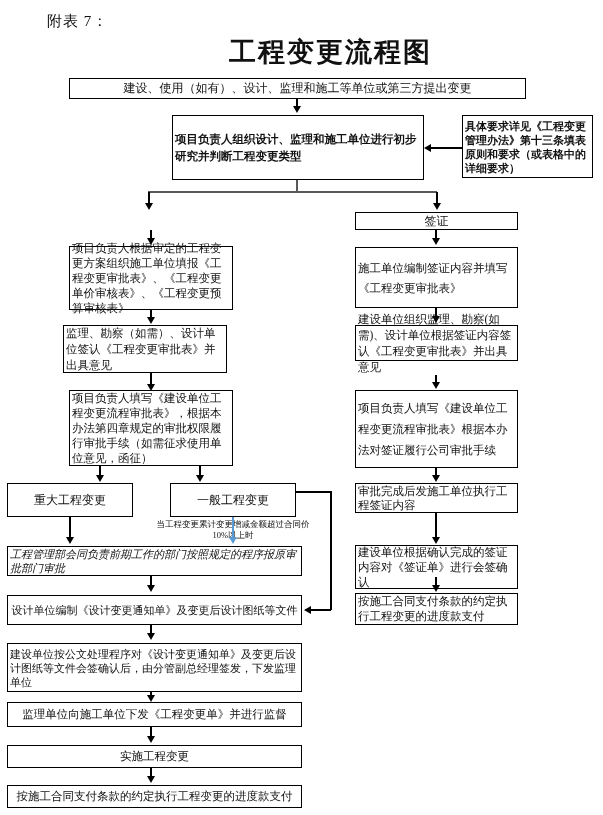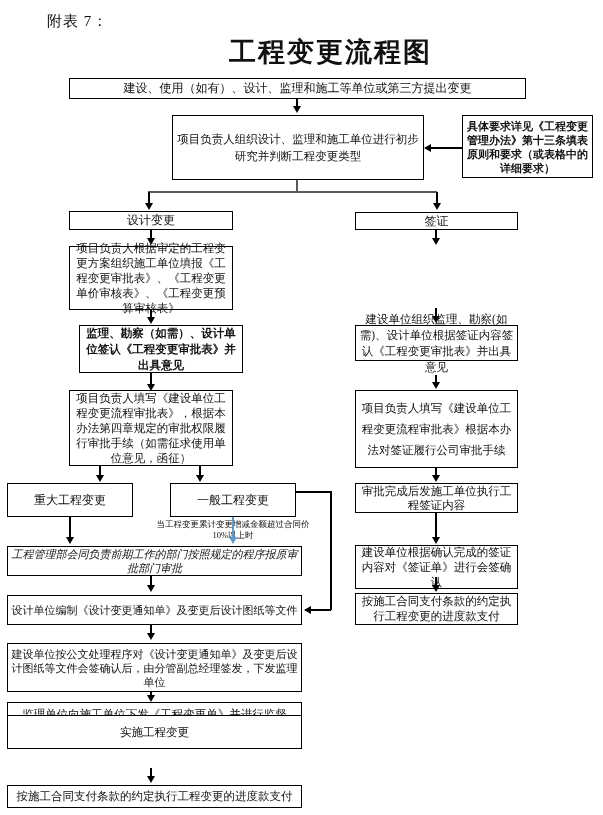--- a/index.html
+++ b/index.html
@@ -7,26 +7,26 @@
     width:603px;height:815px;background:#ffffff;position:relative;
     font-family:"Liberation Serif","DejaVu Serif",serif;color:#111;
     overflow:hidden;
   }
   #page{position:absolute;left:0;top:0;width:603px;height:815px;background:#fff;}
   .page-label{position:absolute;left:47px;top:12px;font-size:15px;letter-spacing:1px;}
   .page-title{position:absolute;left:0;top:34px;width:100%;text-align:center;
     padding-left:58px;box-sizing:border-box;font-size:27px;font-weight:bold;letter-spacing:2px;}
   .node{
     position:absolute;border:1.5px solid #000;background:#fff;box-sizing:border-box;
-    display:flex;align-items:center;justify-content:center;text-align:center;
+    display:flex;align-items:center;justify-content:center;
     font-size:11.5px;line-height:15px;padding:1px 2px;
   }
   .fs12{font-size:12px;}
   .fs11{font-size:11px;line-height:14px;}
-  .lh17{line-height:17px;}
+  .lh17{line-height:17px;font-weight:bold;}
   .lh20{line-height:20px;}
   .lh16{line-height:16px;}
   .lh14{line-height:14px;}
   .lh21{line-height:21px;}
   .vline{position:absolute;width:1.5px;background:#000;}
   .hline{position:absolute;height:1.5px;background:#000;}
   .gray{background:#595959;}
   .blue{background:#5b9bd5;}
   .arr-down{position:absolute;width:0;height:0;
     border-left:4px solid transparent;border-right:4px solid transparent;border-top:7px solid #000;}
@@ -57,29 +57,28 @@
   <div class="hline" style="left:431px;top:147px;width:31px;"></div>
   <div class="arr-left" style="left:424px;top:144px;"></div>
 
   <div class="vline gray" style="left:296px;top:180px;height:12px;"></div>
   <div class="hline gray" style="left:148px;top:191px;width:289px;"></div>
   <div class="vline" style="left:148px;top:192px;height:11px;"></div>
   <div class="arr-down" style="left:145px;top:203px;"></div>
   <div class="vline" style="left:436px;top:192px;height:11px;"></div>
   <div class="arr-down" style="left:433px;top:203px;"></div>
 
-  <div class="node fs12" style="left:69px;top:211px;width:164px;height:19px;">设计变更</div>
   <div class="vline" style="left:150px;top:230px;height:9px;"></div>
   <div class="arr-down" style="left:147px;top:238px;"></div>
 
   <div class="node" style="left:69px;top:246px;width:164px;height:64px;">项目负责人根据审定的工程变更方案组织施工单位填报《工程变更审批表》、《工程变更单价审核表》、《工程变更预算审核表》</div>
   <div class="vline" style="left:150px;top:310px;height:8px;"></div>
   <div class="arr-down" style="left:147px;top:317px;"></div>
 
-  <div class="node lh16" style="left:79px;top:325px;width:164px;height:48px;font-weight:bold;">监理、勘察（如需）、设计单位签认《工程变更审批表》并出具意见</div>
+  <div class="node lh16" style="left:63px;top:325px;width:164px;height:48px;">监理、勘察（如需）、设计单位签认《工程变更审批表》并出具意见</div>
   <div class="vline" style="left:150px;top:373px;height:11px;"></div>
   <div class="arr-down" style="left:147px;top:384px;"></div>
 
   <div class="node" style="left:69px;top:390px;width:164px;height:76px;">项目负责人填写《建设单位工程变更流程审批表》，根据本办法第四章规定的审批权限履行审批手续（如需征求使用单位意见，函征）</div>
 
   <div class="vline" style="left:99px;top:466px;height:10px;"></div>
   <div class="arr-down" style="left:96px;top:475px;"></div>
   <div class="vline" style="left:199px;top:466px;height:10px;"></div>
   <div class="arr-down" style="left:196px;top:475px;"></div>
 
@@ -107,30 +106,31 @@
   <div class="arr-down" style="left:147px;top:633px;"></div>
 
   <div class="node fs11" style="left:7px;top:643px;width:295px;height:49px;">建设单位按公文处理程序对《设计变更通知单》及变更后设计图纸等文件会签确认后，由分管副总经理签发，下发监理单位</div>
   <div class="vline" style="left:150px;top:692px;height:4px;"></div>
   <div class="arr-down" style="left:147px;top:695px;"></div>
 
   <div class="node" style="left:7px;top:702px;width:295px;height:25px;">监理单位向施工单位下发《工程变更单》并进行监督</div>
   <div class="vline" style="left:150px;top:727px;height:10px;"></div>
   <div class="arr-down" style="left:147px;top:736px;"></div>
 
-  <div class="node" style="left:7px;top:715px;width:295px;height:34px;">实施工程变更</div>
+  <div class="node" style="left:7px;top:745px;width:295px;height:23px;">实施工程变更</div>
   <div class="vline" style="left:150px;top:768px;height:9px;"></div>
   <div class="arr-down" style="left:147px;top:776px;"></div>
 
   <div class="node" style="left:7px;top:785px;width:295px;height:23px;">按施工合同支付条款的约定执行工程变更的进度款支付</div>
 
   <div class="node fs12" style="left:355px;top:212px;width:163px;height:18px;">签证</div>
   <div class="vline" style="left:435px;top:230px;height:9px;"></div>
   <div class="arr-down" style="left:432px;top:238px;"></div>
 
+  <div class="node lh20" style="left:355px;top:247px;width:163px;height:61px;">施工单位编制签证内容并填写《工程变更审批表》</div>
   <div class="vline" style="left:435px;top:308px;height:8px;"></div>
   <div class="arr-down" style="left:432px;top:316px;"></div>
 
   <div class="node lh16" style="left:355px;top:325px;width:163px;height:36px;">建设单位组织监理、勘察(如需)、设计单位根据签证内容签认《工程变更审批表》并出具意见</div>
   <div class="vline" style="left:435px;top:375px;height:7px;"></div>
   <div class="arr-down" style="left:432px;top:382px;"></div>
 
   <div class="node lh21" style="left:355px;top:390px;width:163px;height:78px;">项目负责人填写《建设单位工程变更流程审批表》根据本办法对签证履行公司审批手续</div>
   <div class="vline" style="left:435px;top:468px;height:8px;"></div>
   <div class="arr-down" style="left:432px;top:475px;"></div>

